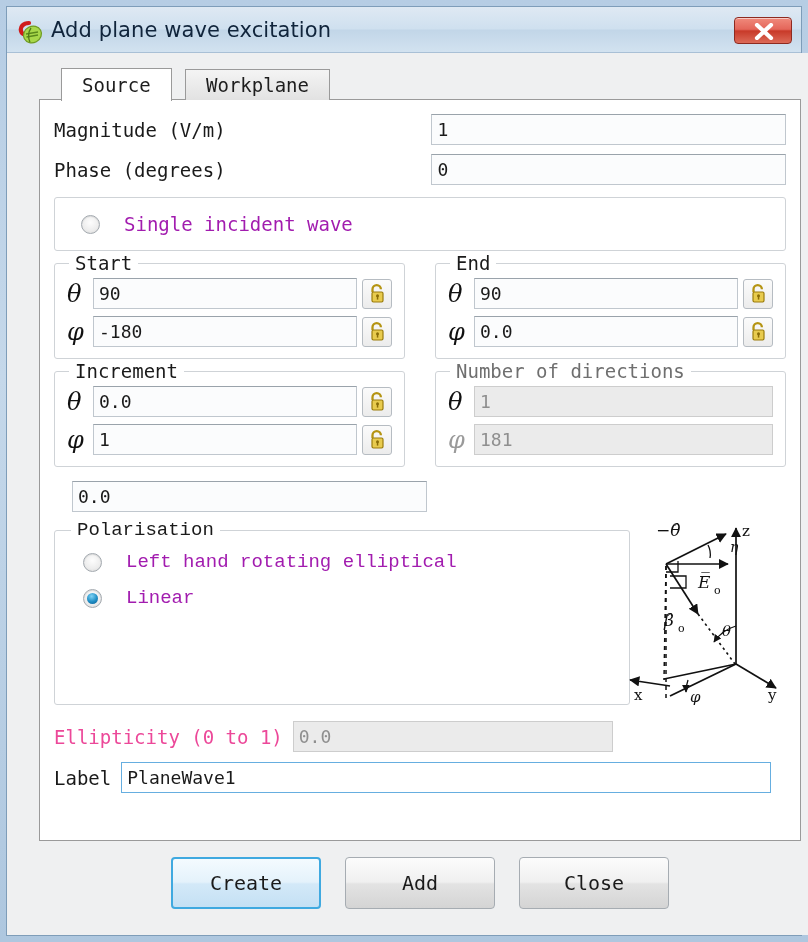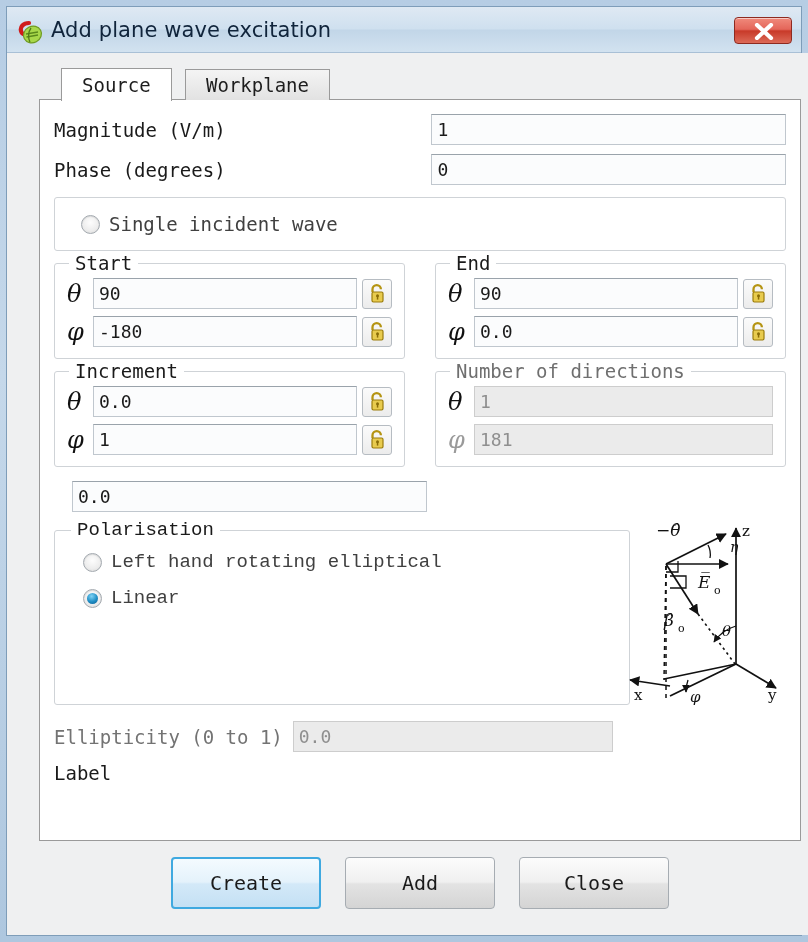--- a/index.html
+++ b/index.html
@@ -109,21 +109,21 @@
   .row {
     display: flex;
     align-items: center;
     margin-bottom: 9px;
   }
   .label {
     font-size: 19px;
     color: #1a1a1a;
     white-space: nowrap;
   }
-  .label.disabled { color: #737373; }
+  .label.disabled { color: #ec4899; }
 
   input.tf {
     font-family: "DejaVu Sans Mono", monospace;
     font-size: 18px;
     color: #1a1a1a;
     height: 31px;
     padding: 0 5px;
     border: 1px solid #c0c7ce;
     border-top-color: #9aa3ab;
     background: #fbfcfd;
@@ -191,22 +191,22 @@
   .radio.checked::after {
     content: "";
     position: absolute;
     left: 3px; top: 3px;
     width: 11px; height: 11px;
     border-radius: 50%;
     background: radial-gradient(circle at 42% 30%, #7fd3f5 0%, #1f8dc4 55%, #0f5d91 100%);
   }
   .radio-label {
     font-size: 19px;
-    color: #404040;
-    margin-left: 9px;
+    color: #a21caf;
+    margin-left: 24px;
     white-space: nowrap;
   }
 
   
   .columns { display: flex; gap: 30px; }
   .col { flex: 1 1 0; min-width: 0; }
 
   .angle-row {
     display: flex;
     align-items: center;
@@ -539,20 +539,21 @@
           </div>
         </div>
 
         <div class="row ellip-row">
           <span class="label disabled">Ellipticity (0 to 1)</span>
           <input class="tf tf-ellip disabled" type="text" disabled="" value="0.0" style="">
         </div>
 
         <div class="row label-row">
           <span class="label">Label</span>
+          <input class="tf tf-label focused" type="text" value="PlaneWave1" style="">
         </div>
       </div>
 
       <div class="buttonbar">
         <button class="btn default">Create</button>
         <button class="btn">Add</button>
         <button class="btn">Close</button>
       </div>
 
     </div>

